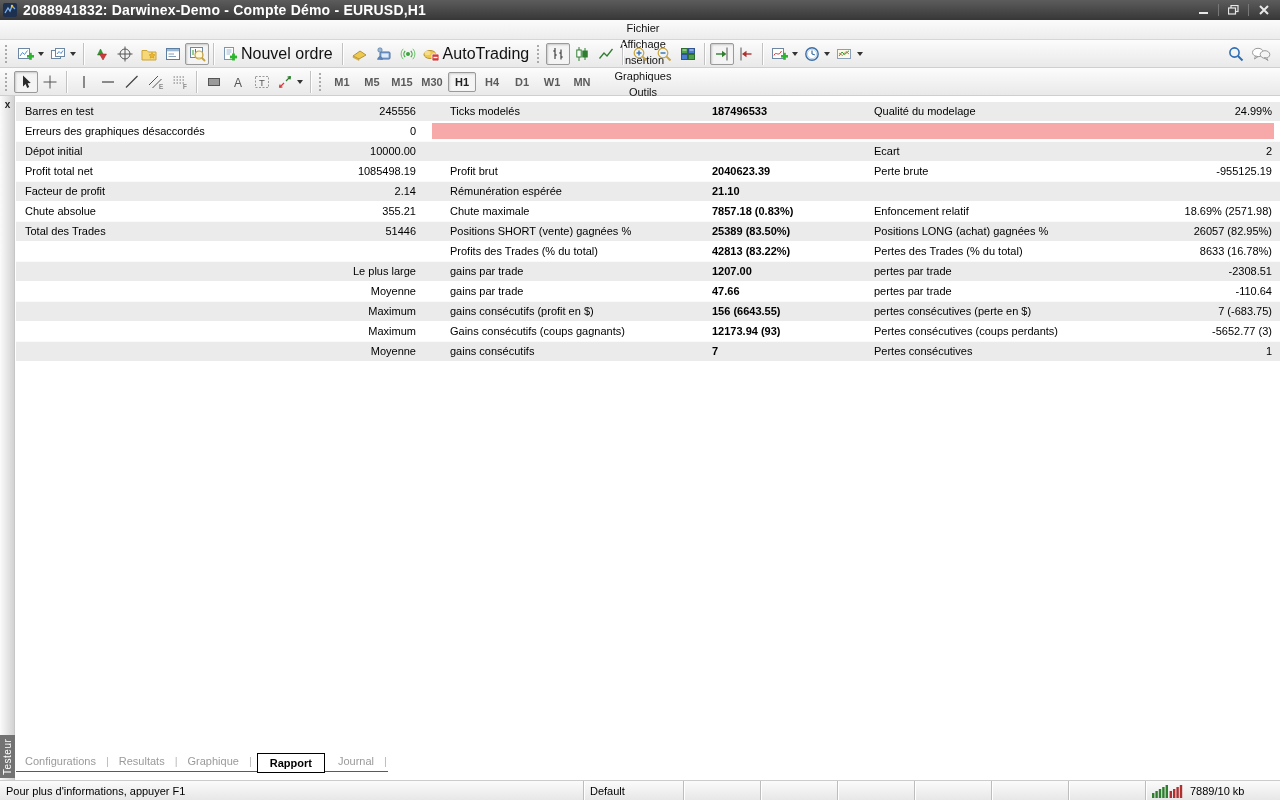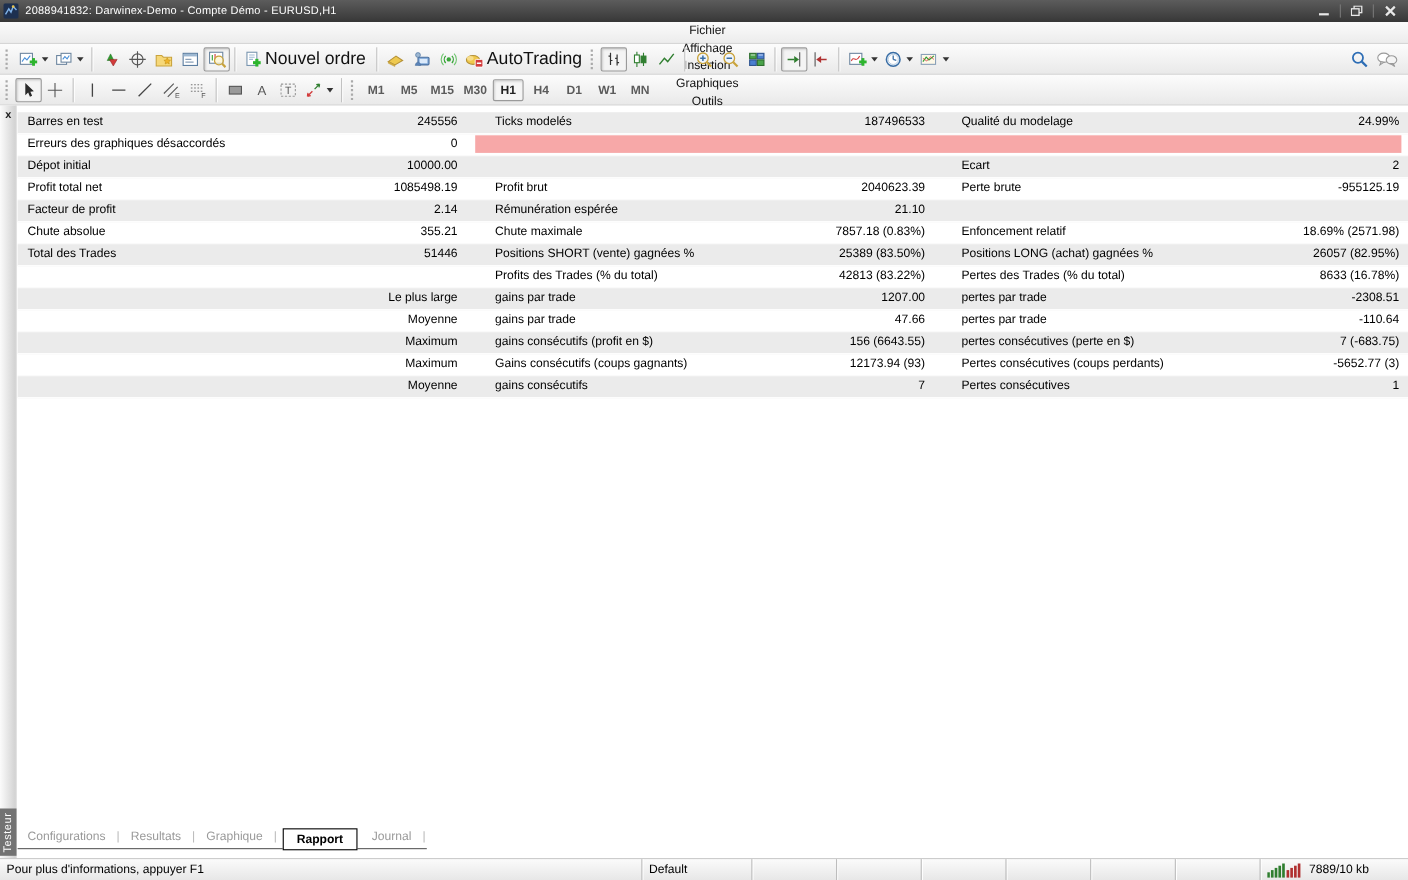--- a/index.html
+++ b/index.html
@@ -2,21 +2,21 @@
 <html><head>
 <meta charset="utf-8">
 <style>
   * { box-sizing: border-box; margin: 0; padding: 0; }
   html,body { width:1280px; height:800px; overflow:hidden; }
   body { font-family:"Liberation Sans",sans-serif; font-size:11px; color:#000; background:#f0f0f0; }
 
   
   .titlebar { height:20px; background:linear-gradient(#5c5c5c,#373737); display:flex; align-items:center; color:#fff; }
   .app-icon { width:16px; height:14px; margin:0 4px 0 3px; display:flex; align-items:center; }
-  .title-text { font-weight:normal; font-size:10px; letter-spacing:.2px; flex:1; white-space:nowrap; }
+  .title-text { font-weight:bold; font-size:14px; letter-spacing:.2px; flex:1; white-space:nowrap; }
   .winbtns { display:flex; align-items:center; gap:2px; padding-right:4px; }
   .winbtn { width:25px; height:16px; display:flex; align-items:center; justify-content:center; }
   .winbtn-sep { width:1px; height:12px; background:#777; }
 
   
   .menubar { height:20px; background:linear-gradient(#fbfbfb,#ececec); border-bottom:1px solid #d6d6d6; display:flex; align-items:center; padding-left:6px;flex-direction:column; }
   .menu-item { padding:2px 10px; color:#111; }
 
   
   .toolbar { height:28px; background:linear-gradient(#fcfcfc,#e9e9e9); border-bottom:1px solid #cfcfcf; display:flex; align-items:center; padding-left:2px; }
@@ -35,21 +35,21 @@
   .gutter { position:absolute; left:0; top:0; width:15px; height:100%; background:linear-gradient(90deg,#fbfbfb,#d2d2d2); border-right:1px solid #c6c6c6; }
   .panel-close { position:absolute; left:0; top:4px; width:15px; text-align:center; font-size:10px; font-weight:bold; color:#222; line-height:10px; }
 
   .report { position:absolute; left:16px; top:6px; right:0; }
   .rrow { display:flex; height:20px; line-height:19px; border-bottom:1px solid #fafafa; }
   .rrow.gray { background:#ebebeb; border-bottom:1px solid #fff; }
   .c0 { flex:0 0 270px; padding-left:9px; overflow:hidden; white-space:nowrap; }
   .c1 { flex:0 0 130px; text-align:right; white-space:nowrap; }
   .g1 { flex:0 0 34px; }
   .c2 { flex:0 0 262px; overflow:hidden; white-space:nowrap; }
-  .c3 { flex:0 0 129px; text-align:right; white-space:nowrap; }
+  .c3 { flex:0 0 129px; text-align:left; white-space:nowrap;font-weight:bold; }
   .g2 { flex:0 0 33px; }
   .c4 { flex:0 0 281px; overflow:hidden; white-space:nowrap; }
   .c5 { flex:1; text-align:right; padding-right:8px; white-space:nowrap; }
   .pinkbar { flex:1; background:#f7a8a8; margin:1px 6px 2px 16px; }
 
   
   .tabstrip { position:absolute; left:16px; bottom:8px; height:21px; display:flex; align-items:flex-end; }
   .tabline-wrap { display:flex; align-items:flex-end; border-bottom:1px solid #5a5a5a; padding-bottom:0; }
   .tab { padding:3px 9px 4px 9px; color:#9a9a9a; white-space:nowrap; }
   .tab-sep { color:#b8b8b8; padding:3px 1px 4px 1px; }

